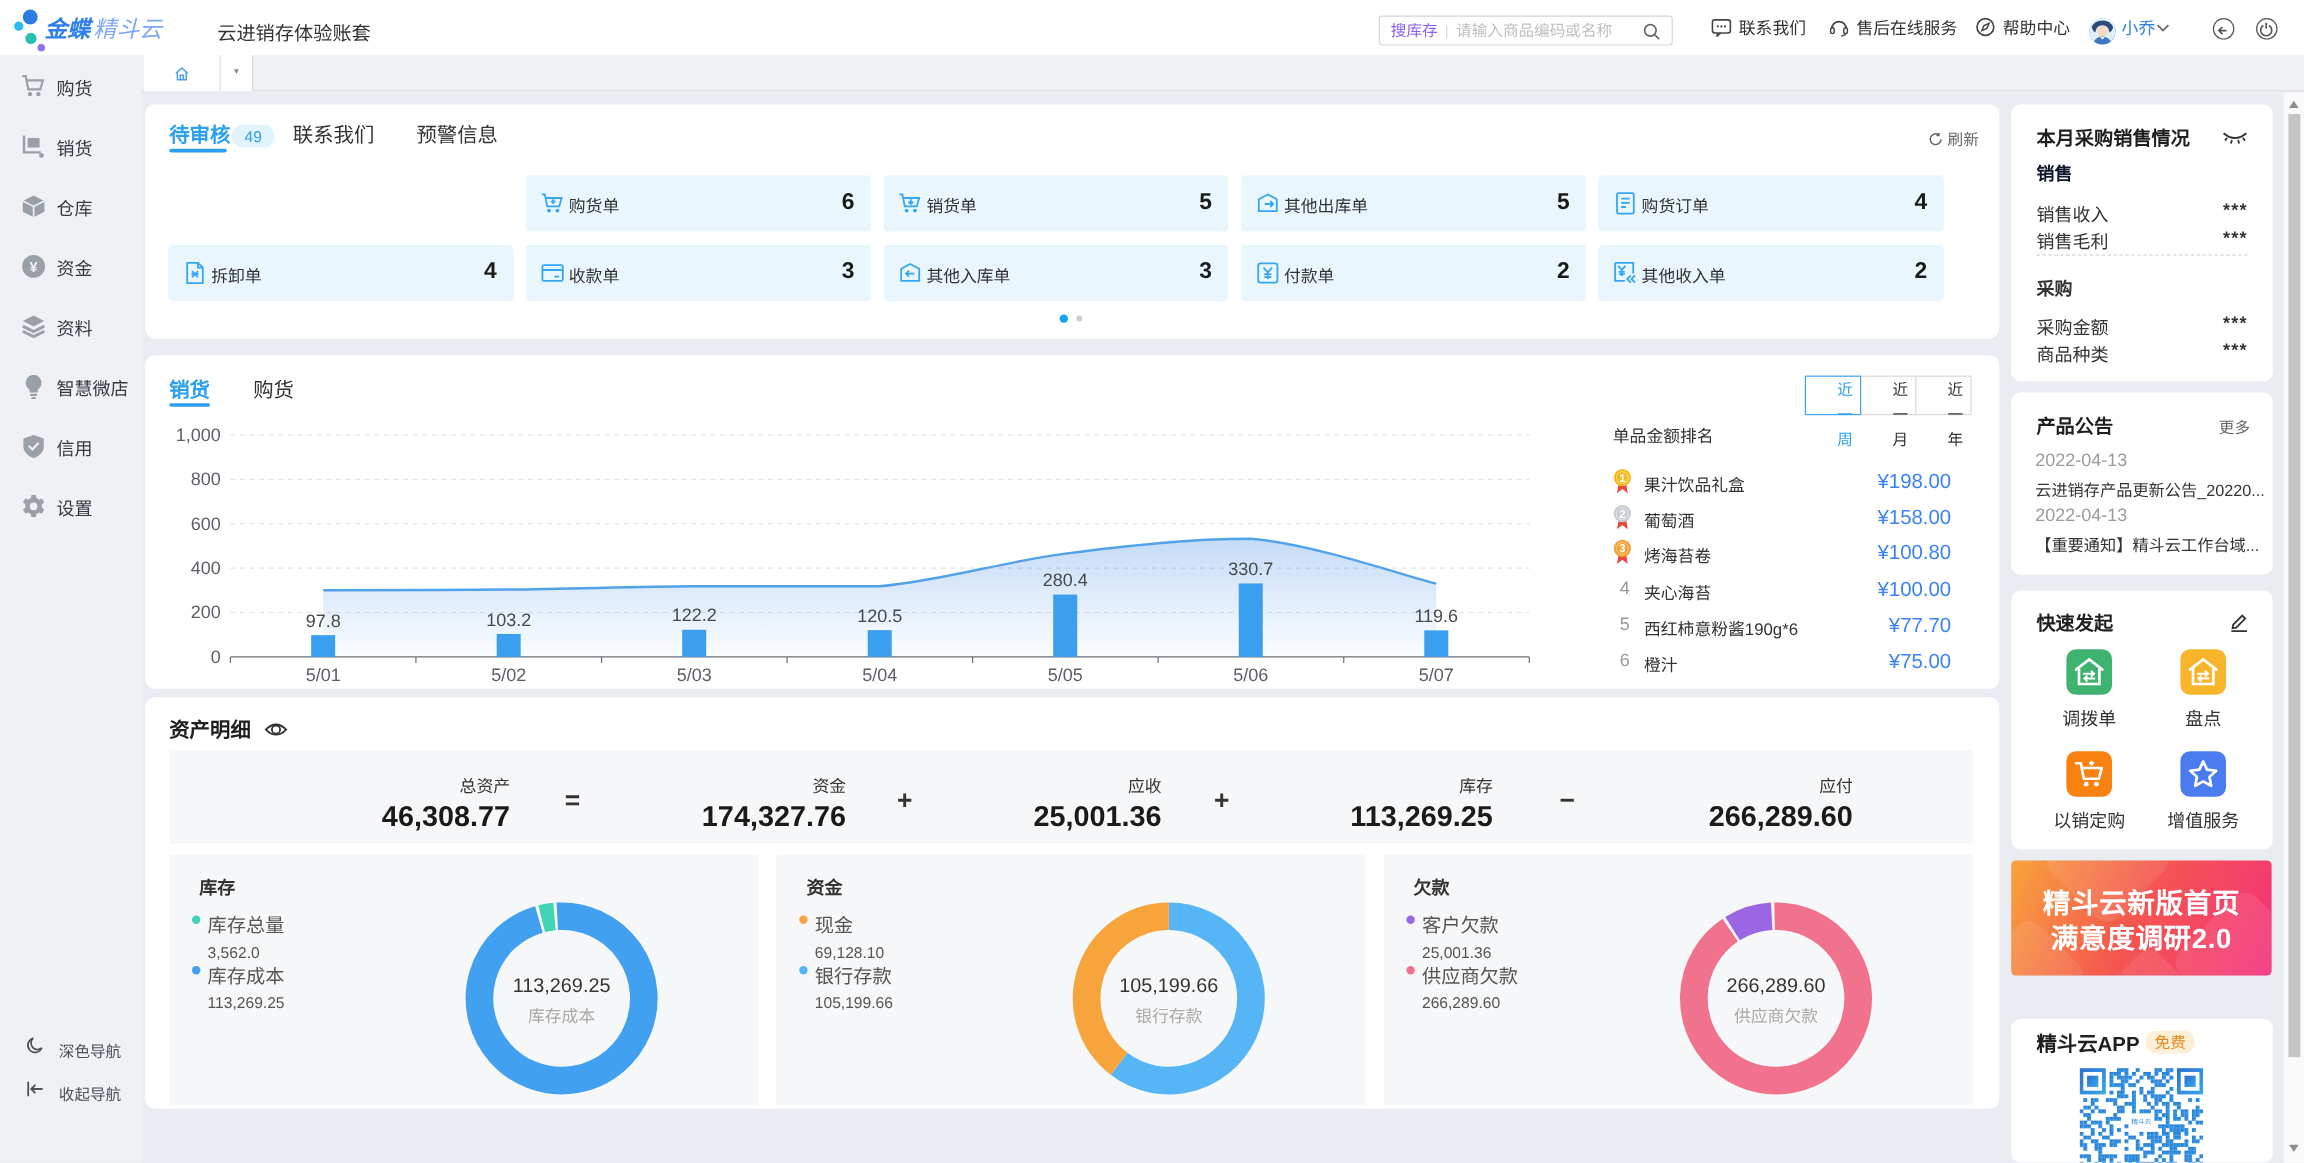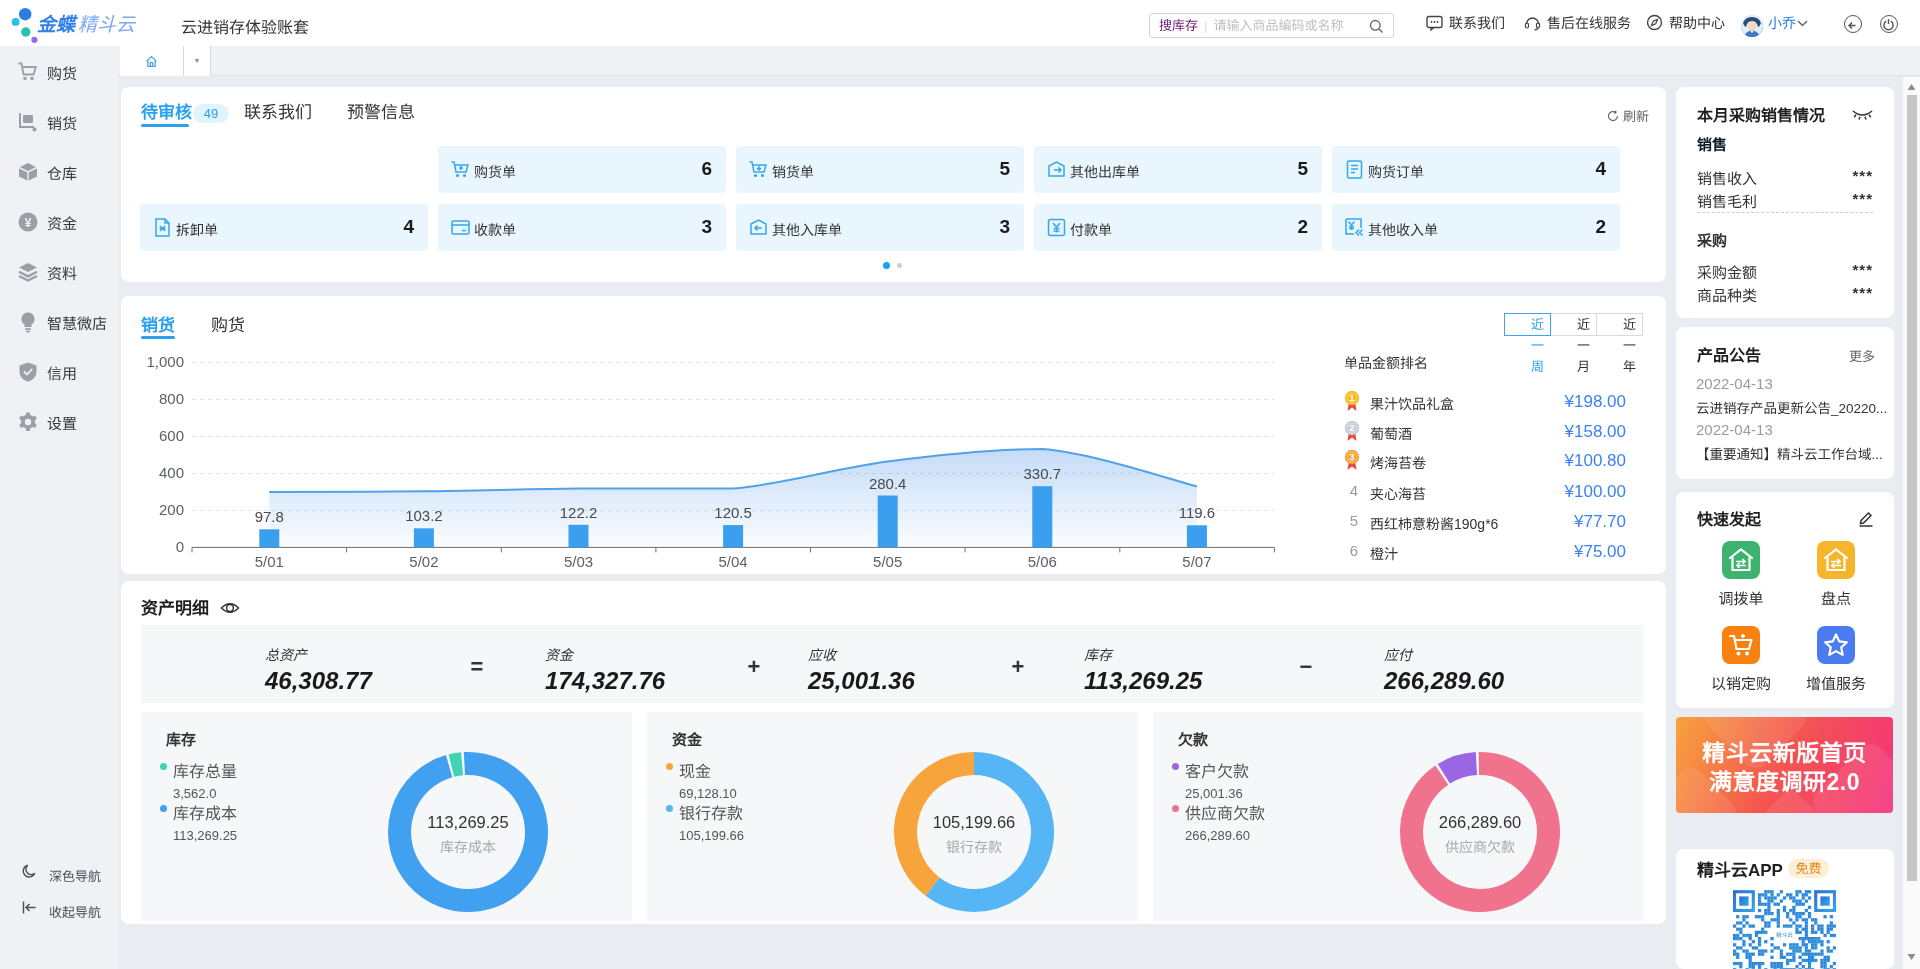--- a/index.html
+++ b/index.html
@@ -6,21 +6,21 @@
 * { margin:0; padding:0; box-sizing:border-box; }
 html,body { width:1920px; height:969px; overflow:hidden; font-family:"Liberation Sans",sans-serif; }
 body { background:#e9ecf0; position:relative; color:#333; }
 .abs { position:absolute; }
 
 
 #header { position:absolute; left:0; top:0; width:1920px; height:46px; background:#fff; z-index:5; }
 #logo { position:absolute; left:10px; top:5px; width:160px; height:38px; }
 #apptitle { position:absolute; left:181px; top:14px; font-size:16px; color:#333; }
 #search { position:absolute; left:1149px; top:13px; width:245px; height:25px; border:1px solid #d5d5d5; border-radius:3px; background:#fff; font-size:13px; line-height:23px; }
-#search .s1 { color:#701a75; margin-left:9px; }
+#search .s1 { color:#8b5cf6; margin-left:9px; }
 #search .sep { color:#ddd; margin:0 6px; }
 #search .ph { color:#bfbfbf; }
 #search svg { position:absolute; right:9px; top:5px; }
 .hlink { position:absolute; top:0; height:46px; line-height:46px; font-size:14px; color:#333; }
 .hlink svg { vertical-align:-3px; margin-right:6px; }
 #avatar { position:absolute; left:1741px; top:15px; width:22px; height:22px; border-radius:50%; background:linear-gradient(160deg,#cfe6ff 20%,#5e97d8 60%,#2f4f84 100%); overflow:hidden; }
 #uname { position:absolute; left:1768px; top:0; height:46px; line-height:46px; font-size:14px; color:#2a7de0; }
 .hcirc { position:absolute; top:15px; width:18px; height:18px; border:1.4px solid #555; border-radius:50%; }
 
 
@@ -49,31 +49,31 @@
 .t-under { position:absolute; height:3px; background:#2aa0ef; border-radius:2px; }
 #badge49 { position:absolute; left:72px; top:17px; width:36px; height:19px; background:#e1f3fd; border-radius:10px; color:#2aa0ef; font-size:13px; text-align:center; line-height:19px; font-weight:normal; }
 #refresh { position:absolute; left:1486px; top:19px; font-size:13px; color:#666; }
 .tile { position:absolute; width:288px; height:47px; background:#e9f6fd; border-radius:4px; }
 .tile svg { position:absolute; left:12px; top:13px; }
 .tile .lb { position:absolute; left:36px; top:15px; font-size:14px; color:#333; }
 .tile .num { position:absolute; right:14px; top:12px; font-size:19px; font-weight:bold; color:#1a1a1a; }
 .dot { position:absolute; border-radius:50%; }
 
 
-.seg { position:absolute; top:17px; height:23px; border:1px solid #d9d9d9; background:#fff; font-size:13px; color:#333; text-align:center; line-height:21px;padding-left:20px; }
+.seg { position:absolute; top:17px; height:33px; border:1px solid #d9d9d9; background:#fff; font-size:13px; color:#333; text-align:center; line-height:21px;padding-left:20px; }
 .seg.on { border:1px solid #3ca4f0; color:#2aa0ef; z-index:2; }
 .rank-t { position:absolute; left:1223px; top:56px; font-size:14px; color:#333; }
 .rrow { position:absolute; left:1223px; width:282px; height:20px; }
 .rrow .rk { position:absolute; left:0; top:0; width:20px; text-align:center; font-size:15px; color:#999; }
 .rrow .nm { position:absolute; left:26px; top:1px; font-size:14px; color:#333; }
 .rrow .pr { position:absolute; right:0; top:0; font-size:17px; font-weight:normal; color:#3b82f6; }
 
 
 #fbar { position:absolute; left:20px; top:44px; width:1503px; height:78px; background:#f6f7f8; }
-.fitem { position:absolute; top:19px; width:160px; text-align:left;font-style:italic; }
+.fitem { position:absolute; top:19px; width:160px; text-align:right; }
 .fitem .fl { font-size:14px; color:#333; }
 .fitem .fv { font-size:24px; font-weight:bold; color:#1a1a1a; margin-top:3px; }
 .fop { position:absolute; top:29px; font-size:22px; font-weight:bold; color:#333; width:30px; text-align:center; }
 .panel { position:absolute; top:131px; width:490.7px; height:209px; background:#f6f7f8; }
 .panel .pt { position:absolute; left:25px; top:16px; font-size:15px; font-weight:bold; color:#333; }
 .leg { position:absolute; left:32px; }
 .leg .ldot { position:absolute; left:-13px; top:5px; width:7px; height:7px; border-radius:50%; }
 .leg .ln { font-size:16px; color:#555; }
 .leg .lv { font-size:13px; color:#555; margin-top:4px; }
 .dcenter { position:absolute; text-align:center; width:160px; }

